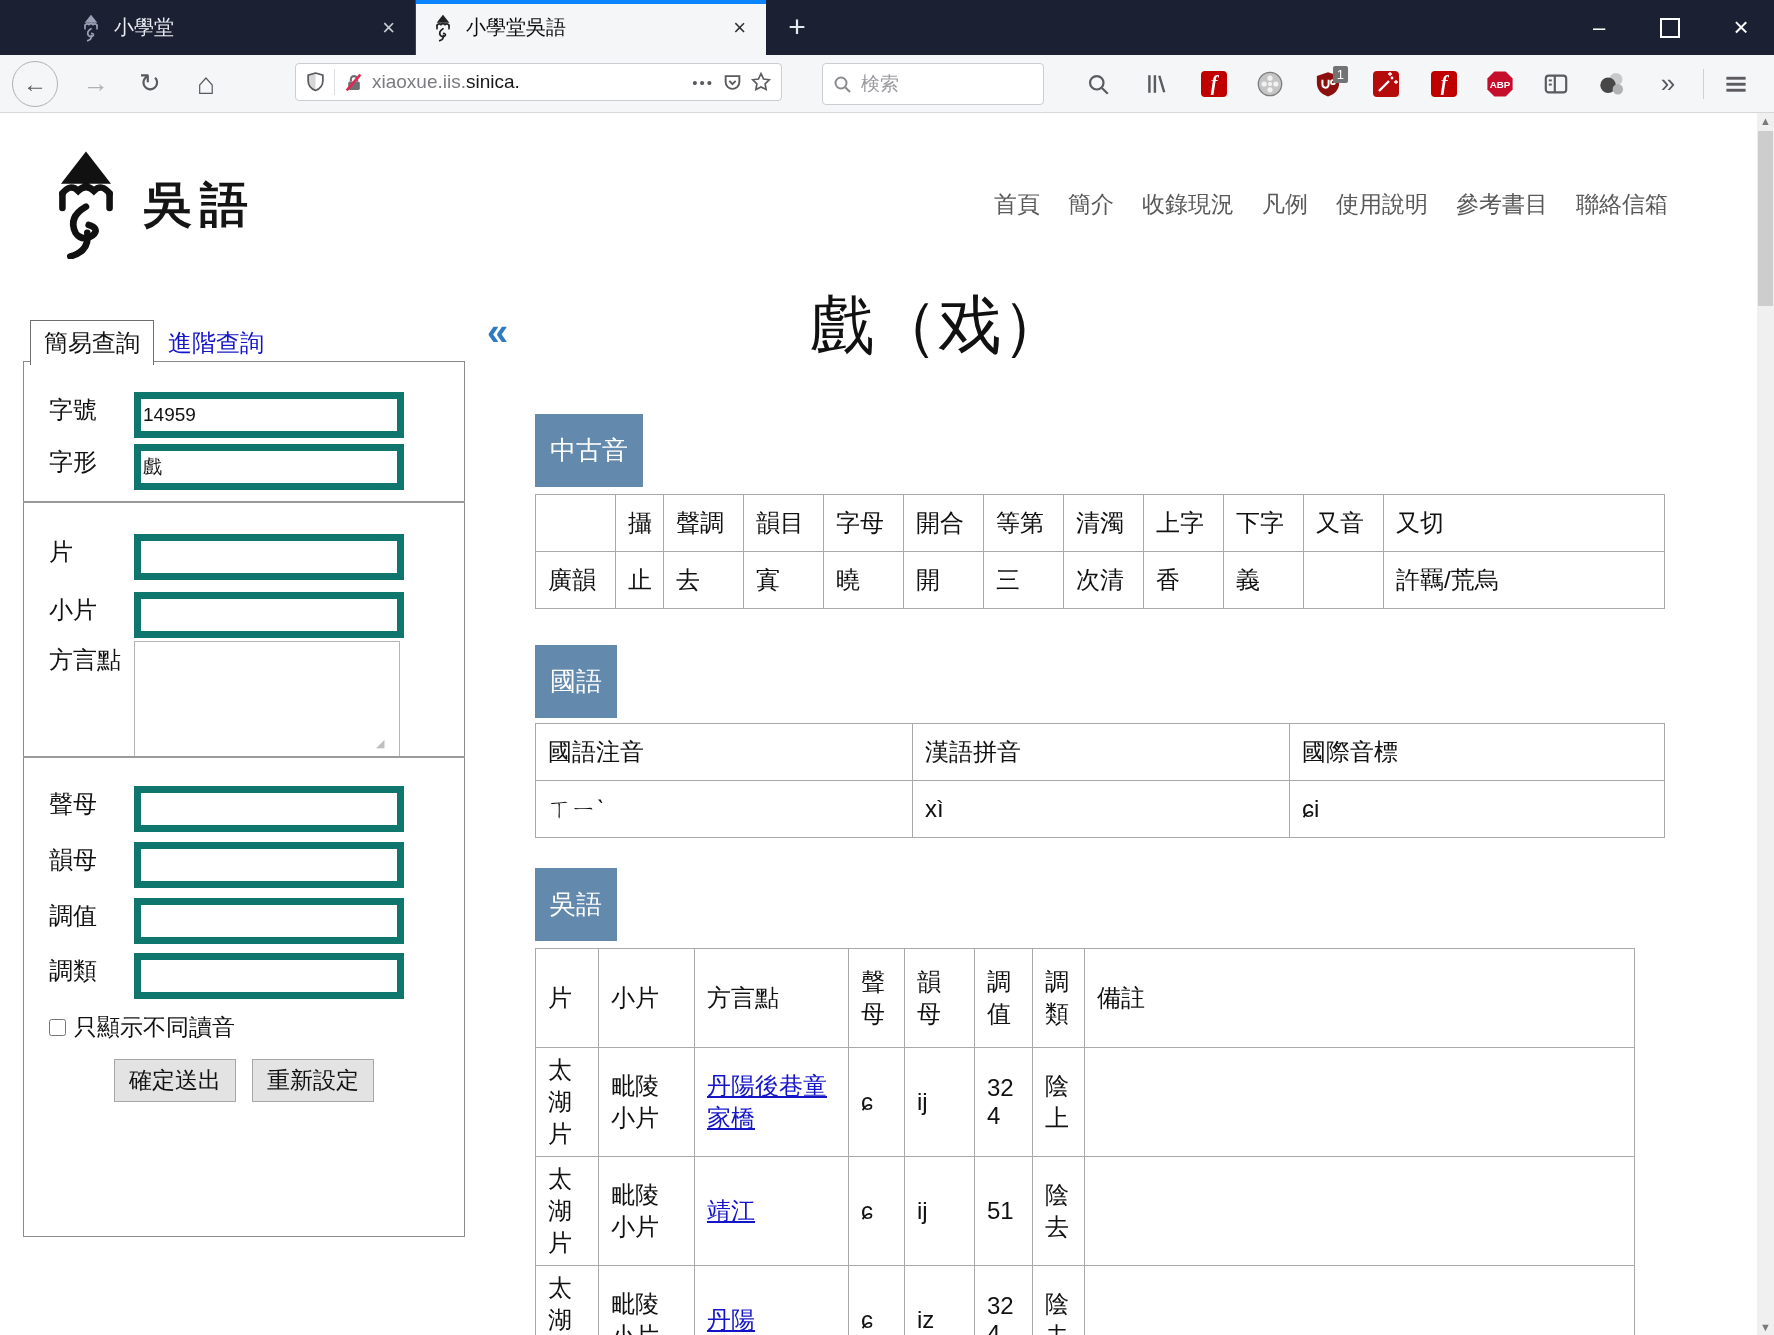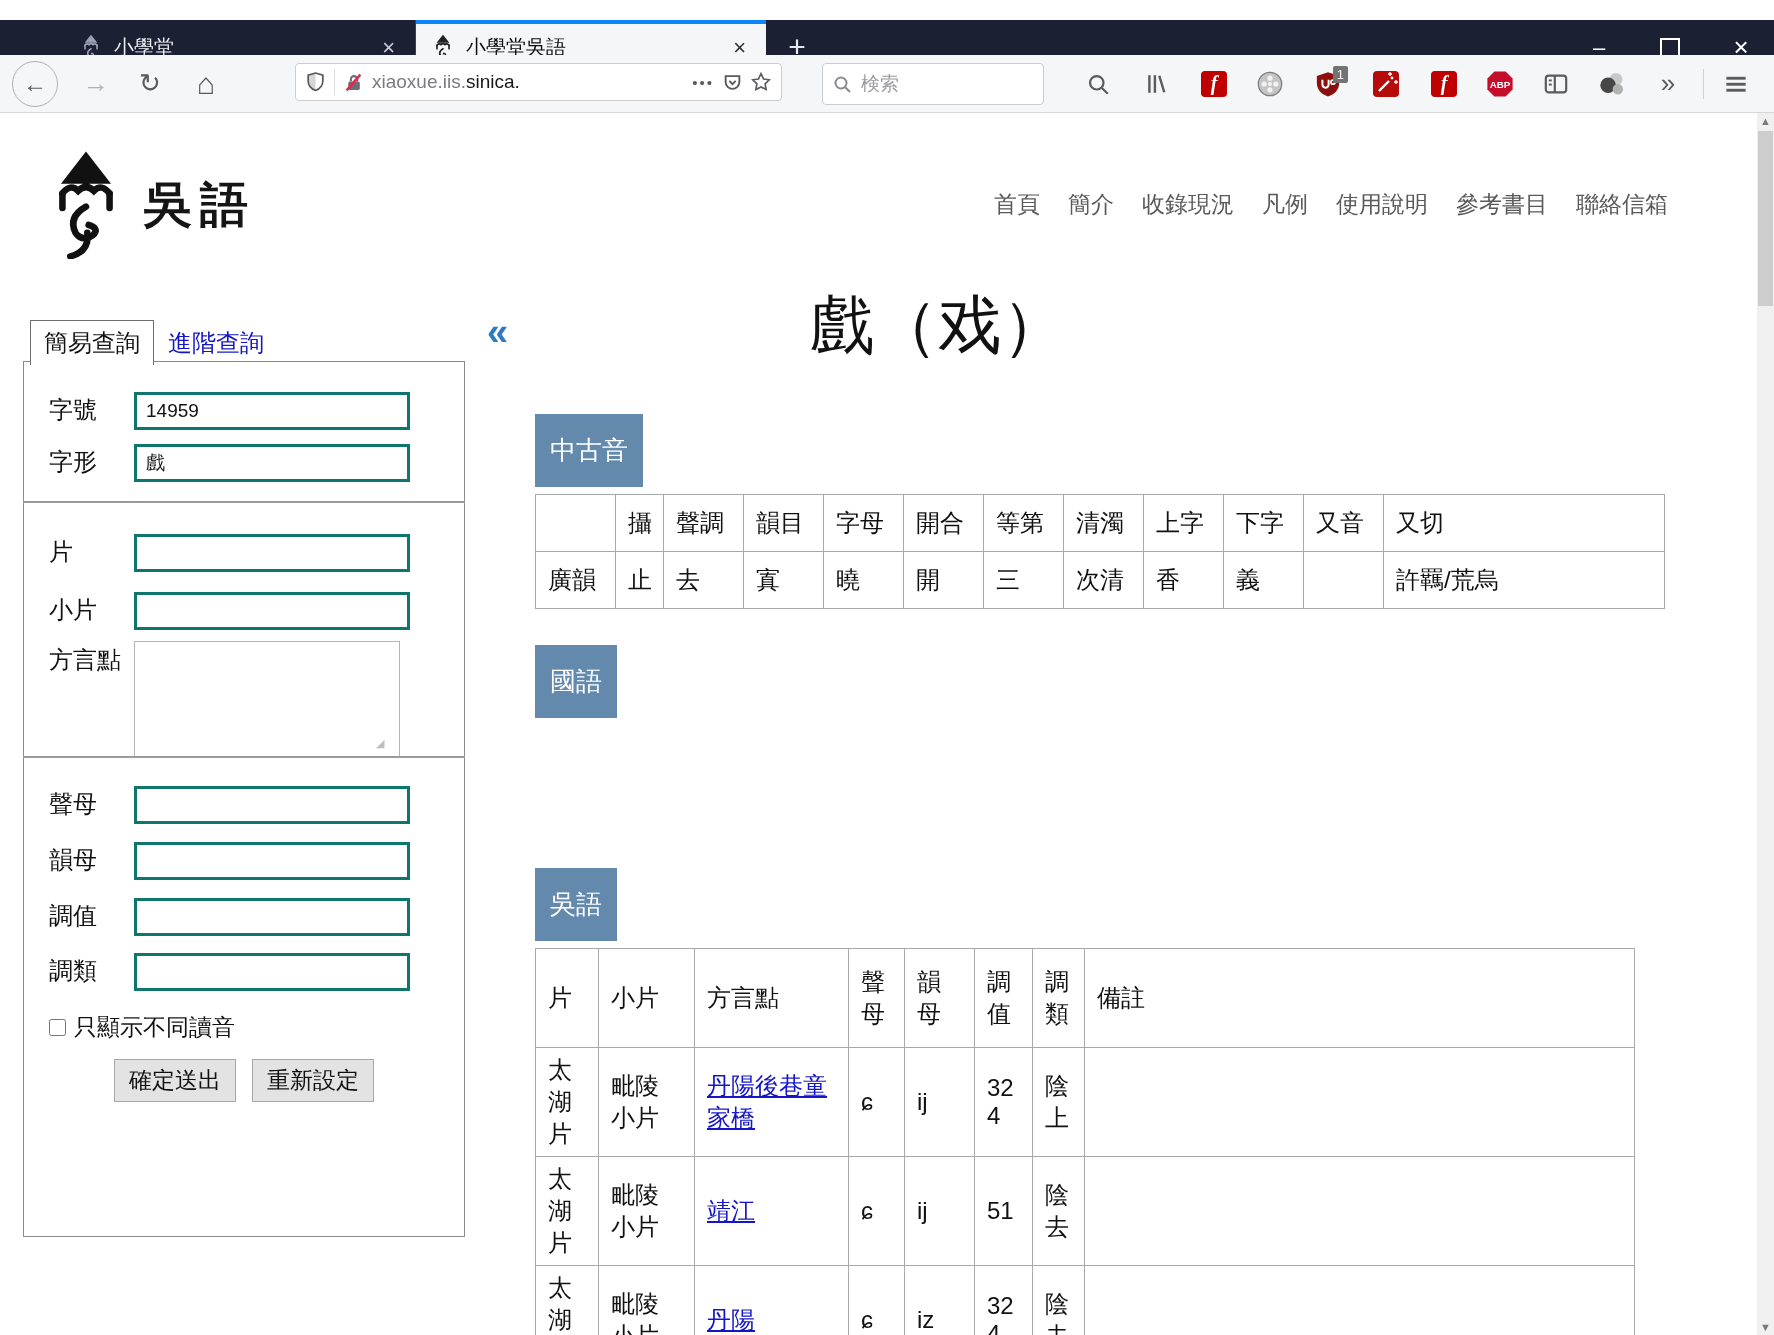--- a/index.html
+++ b/index.html
@@ -1,20 +1,20 @@
 <!DOCTYPE html>
 <html style="--titlebar: #1c2033; --accent: #0a84ff; --badge: #6389ad; --link: #1414c8;"><head>
 <meta charset="utf-8">
 <style>
   html,body{margin:0;padding:0;}
   body{width:1774px;height:1335px;position:relative;overflow:hidden;background:#fff;
        font-family:"Liberation Sans",sans-serif;-webkit-font-smoothing:antialiased;}
 
   
-  .titlebar{position:absolute;left:0;top:0;width:1774px;height:55px;background:var(--titlebar,#1c2033);margin-top:20px;}
+  .titlebar{position:absolute;left:0;top:0;width:1774px;height:55px;background:var(--titlebar,#1c2033);}
   .tab{position:absolute;top:0;height:55px;display:flex;align-items:center;gap:12px;
        padding:0 16px;box-sizing:border-box;font-size:20px;cursor:default;}
   .tab-inactive{left:64px;width:352px;color:#eceef4;border-right:1px solid #3a3f55;}
   .tab-active{left:416px;width:350px;background:#f5f6f7;color:#0c0c0d;}
   .tab-active::before{content:"";position:absolute;left:0;top:0;right:0;height:4px;background:var(--accent,#0a84ff);}
   .tab .title{flex:1;overflow:hidden;white-space:nowrap;}
   .tab .close{font-size:22px;opacity:.85;padding:0 4px;}
   .favicon{width:22px;height:28px;flex:0 0 auto;}
   .newtab{position:absolute;left:778px;top:8px;width:38px;height:38px;color:#e6e8ef;font-size:30px;
           display:flex;align-items:center;justify-content:center;}
@@ -66,22 +66,22 @@
            font-family:"Liberation Serif",serif;font-size:23px;color:#595959;white-space:nowrap;}
   .mainnav span{cursor:pointer;}
 
   
   .stab-active{position:absolute;left:30px;top:207px;padding:6px 13px;border:1px solid #6f6f6f;border-bottom:none;
                background:#fff;font-size:24px;color:#111;z-index:2;}
   .stab-link{position:absolute;left:168px;top:214px;font-size:24px;color:var(--link,#1414c8);cursor:pointer;}
   .sbox{position:absolute;left:23px;top:248px;width:442px;height:876px;border:1px solid #8a8a8a;background:#fff;box-sizing:border-box;}
   .sdiv{position:absolute;left:-1px;right:-1px;height:2px;background:#9a9a9a;}
   .srow-label{position:absolute;left:25px;font-size:24px;color:#111;}
-  .sinput{position:absolute;left:110px;width:252px;height:28px;border:3px solid #0f766e;font-size:19px;
-          padding:2px 9px;font-family:"Liberation Sans",sans-serif;color:#111;box-sizing:content-box;}
+  .sinput{position:absolute;left:110px;width:252px;height:28px;border:7px solid #0f766e;font-size:19px;
+          padding:2px 2px;font-family:"Liberation Sans",sans-serif;color:#111;box-sizing:content-box;}
   .stextarea{position:absolute;left:110px;width:252px;height:106px;border:1px solid #b5b5b5;resize:none;
              font-family:"Liberation Sans",sans-serif;font-size:19px;padding:4px 6px;}
   .grip{position:absolute;left:352px;color:#c0c0c0;font-size:11px;}
   .chkrow{position:absolute;left:25px;display:flex;align-items:center;gap:8px;font-size:23px;color:#111;}
   .chkrow input{width:17px;height:17px;margin:0;}
   .formbtn{position:absolute;background:#e3e3e3;border:1px solid #a7a7a7;font-size:23px;color:#111;
            padding:5px 14px;font-family:"Liberation Sans",sans-serif;}
 
   
   .backchev{position:absolute;left:487px;top:200px;font-size:38px;font-weight:bold;color:#2f7bc3;cursor:pointer;line-height:1;}
@@ -372,20 +372,39 @@
           <td>次清</td>
       <td>香</td>
           <td>義</td>
       <td></td>
           <td>許羈/荒烏</td>
     </tr>
   </tbody>
     </table>
 
   <div class="badge" style="top:532px">國語</div>
+  <table class="t-gy">
+    <colgroup>
+        <col style="width:377px">
+        <col style="width:377px">
+        <col>
+      </colgroup>
+    <tbody>
+        <tr>
+      <th>國語注音</th>
+      <th>漢語拼音</th>
+      <th>國際音標</th>
+    </tr>
+    <tr>
+      <td>ㄒㄧˋ</td>
+      <td>xì</td>
+      <td>ɕi</td>
+    </tr>
+  </tbody>
+    </table>
 
   <div class="badge" style="top:755px">吳語</div>
   <table class="t-wu">
     <colgroup>
         <col style="width:63px">
         <col style="width:96px">
         <col style="width:154px">
         <col style="width:56px">
         <col style="width:70px">
         <col style="width:58px">

